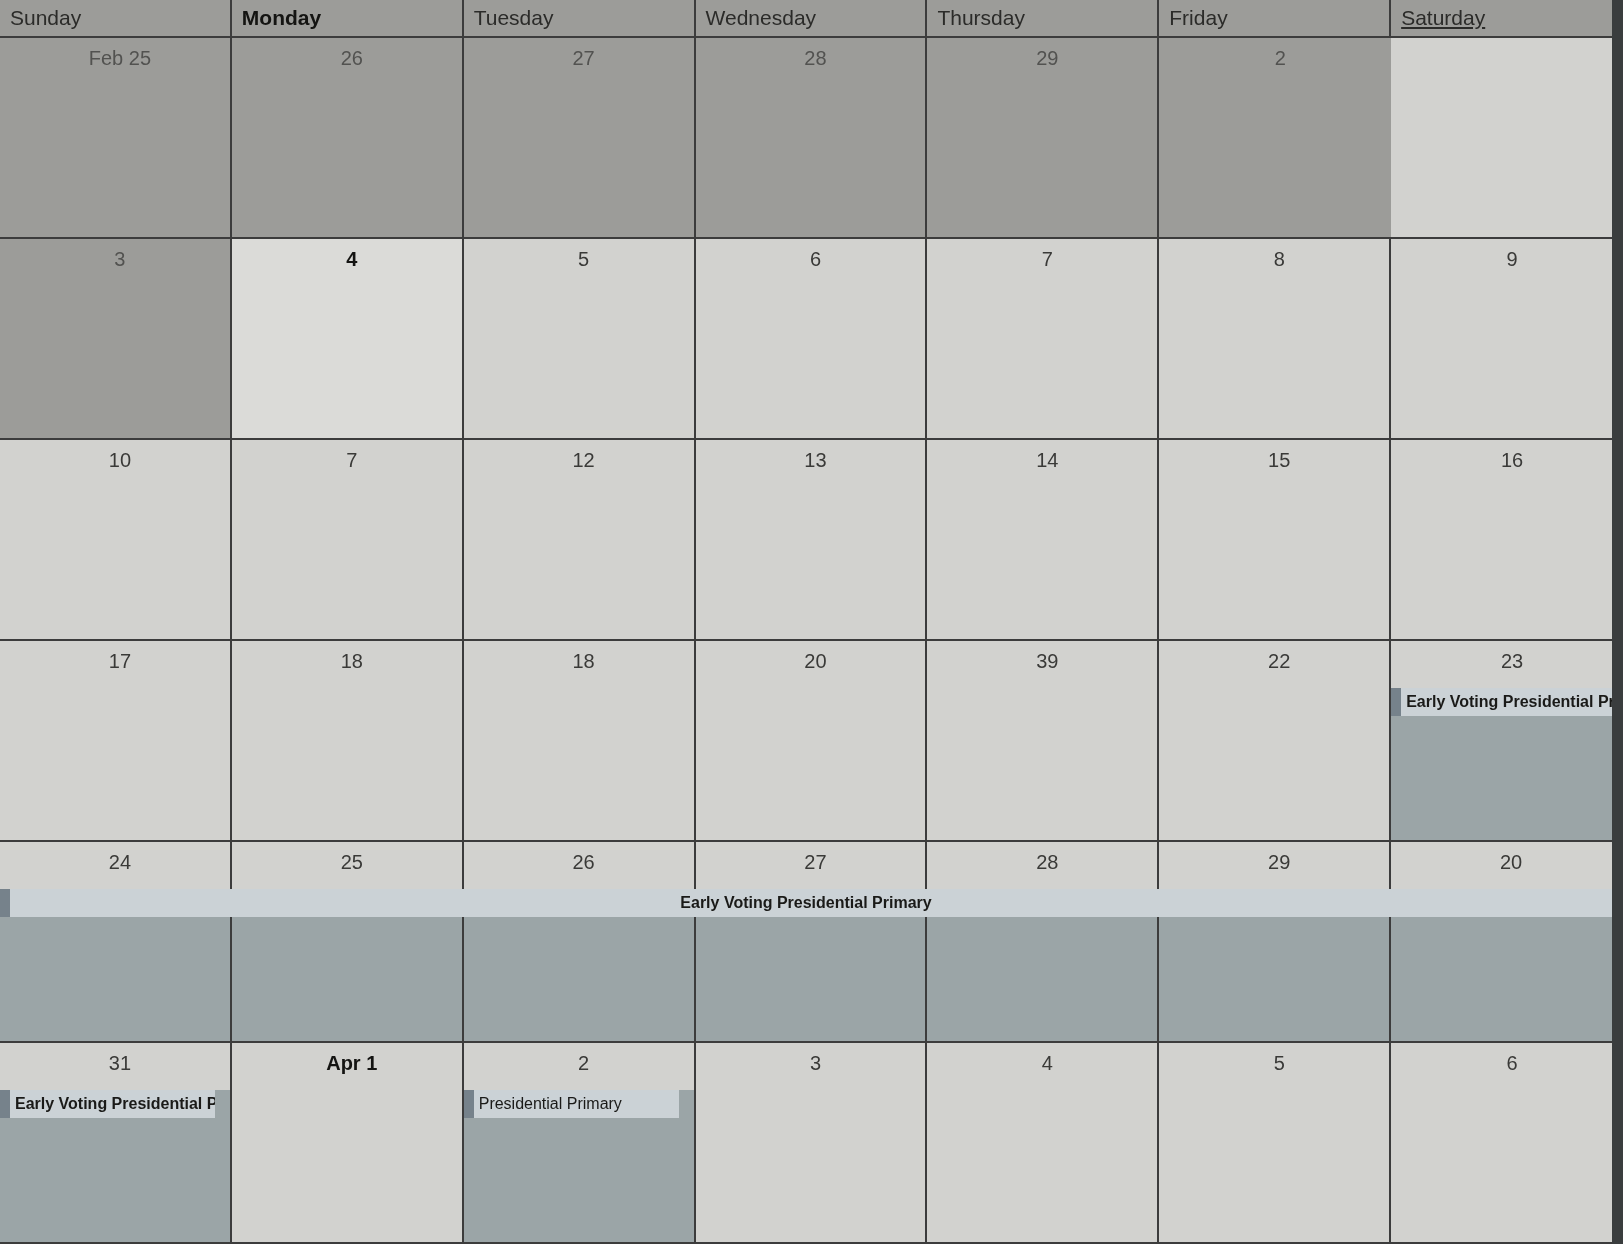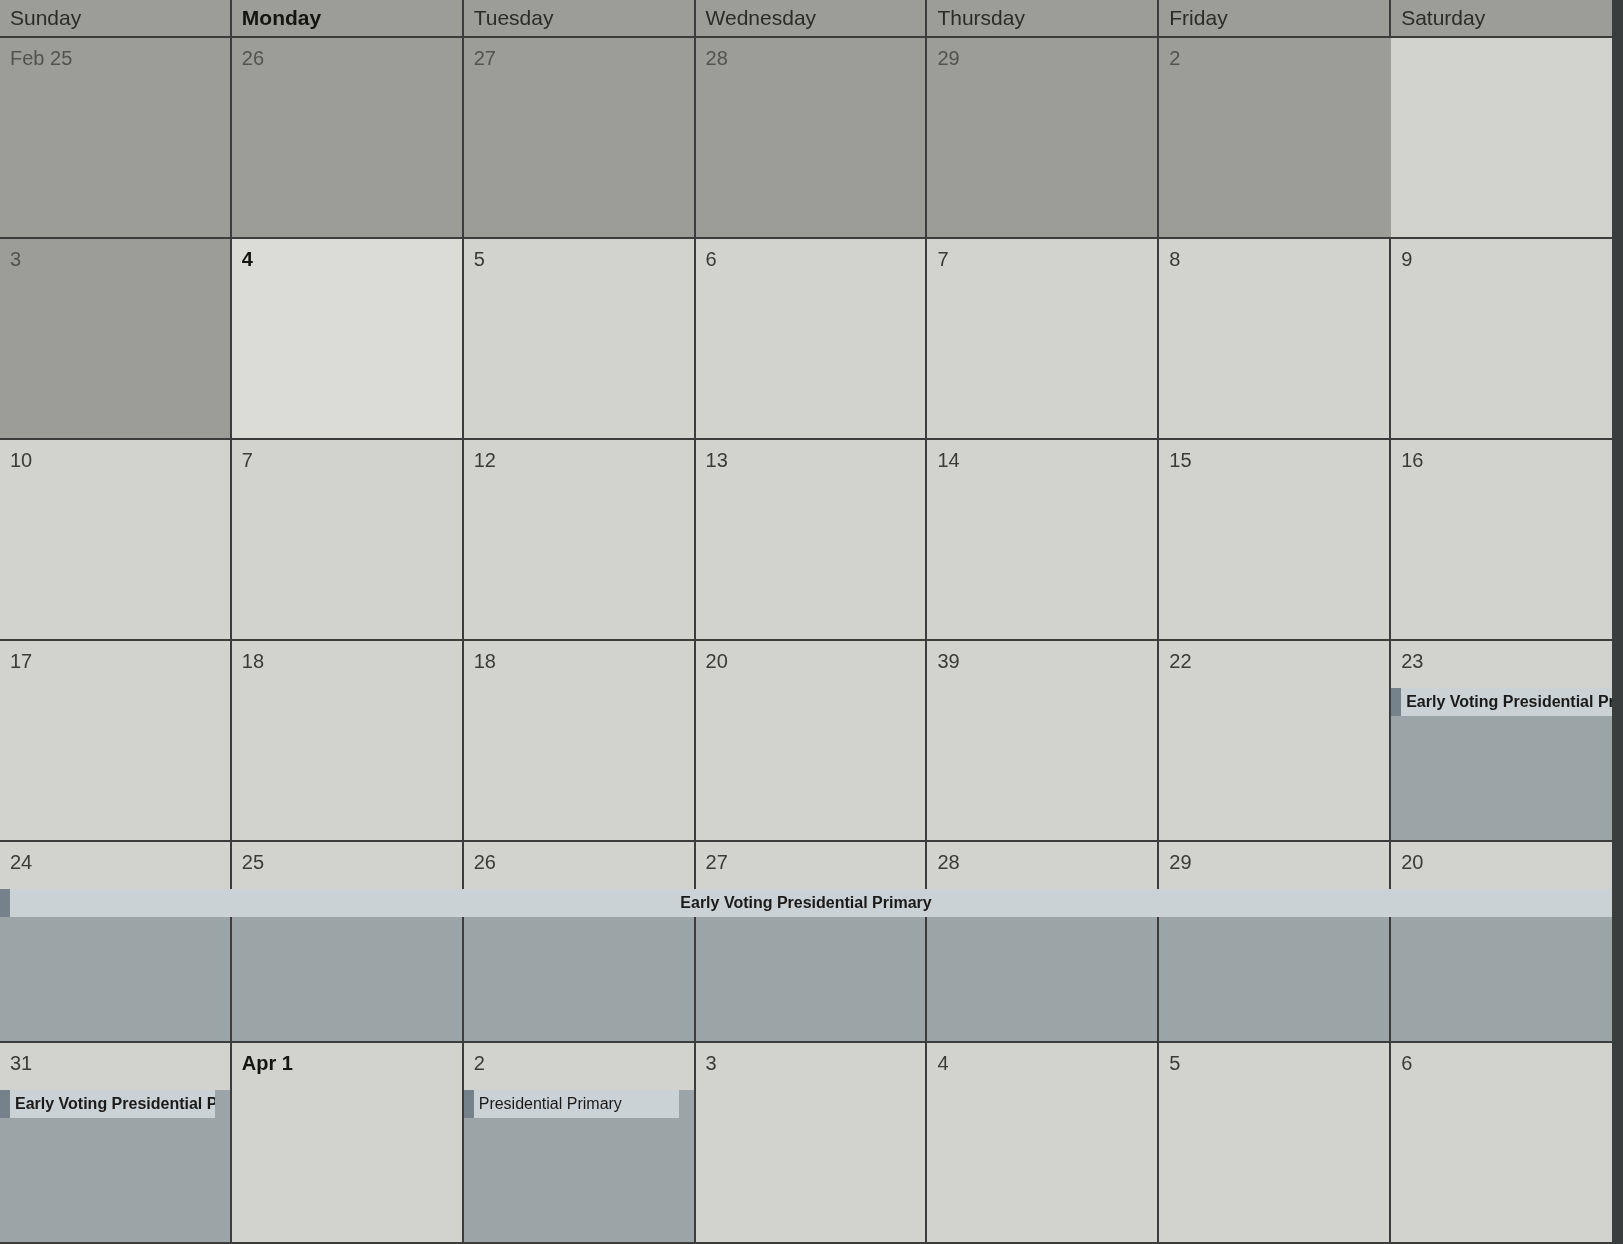--- a/index.html
+++ b/index.html
@@ -30,33 +30,34 @@
     height:38px;
     background:var(--gray-cell);
     border-bottom:2px solid var(--grid-line);
   }
   .header-cell{
     border-right:2px solid var(--grid-line);
     font-size:21px;color:var(--header-text);
     padding:6px 0 4px 10px;
     overflow:hidden;white-space:nowrap;
   }
-  .header-cell:last-child{border-right:none;}
+  .header-cell:last-child{border-right:none;text-decoration:underline;}
   .header-cell.bold{font-weight:bold;color:var(--num-bold);}
   .week-row{
     position:relative;
     display:grid;grid-template-columns:repeat(7,1fr);
     height:201px;
     border-bottom:2px solid var(--grid-line);
   }
   .week-row:last-child{border-bottom:none;height:202px;}
   .cell{
     position:relative;
     background:var(--light-cell);
     border-right:2px solid var(--grid-line);
+    text-align:center;
   }
   .cell:last-child{border-right:none;}
   .cell.gray{background:var(--gray-cell);}
   .cell.today{background:var(--today-cell);}
   .num{
     display:inline-block;
     margin:9px 0 0 10px;
     font-size:20px;color:var(--num-dark);
     white-space:nowrap;
   }

